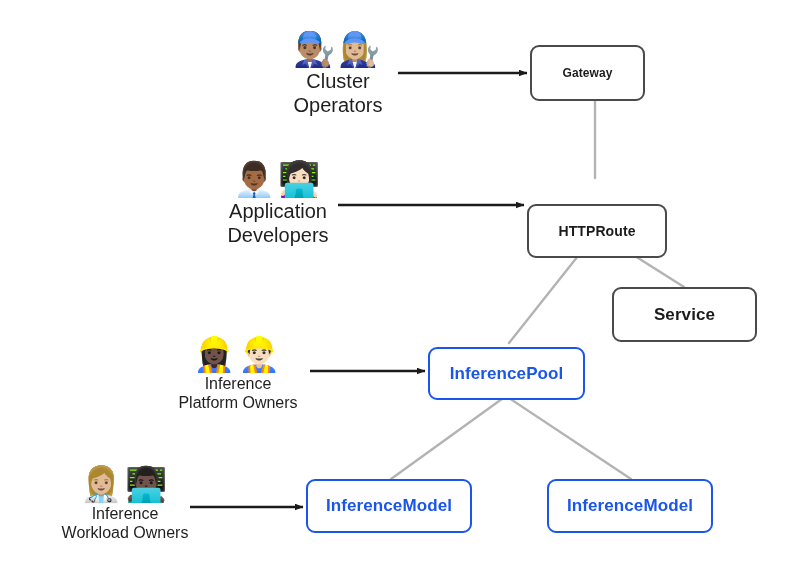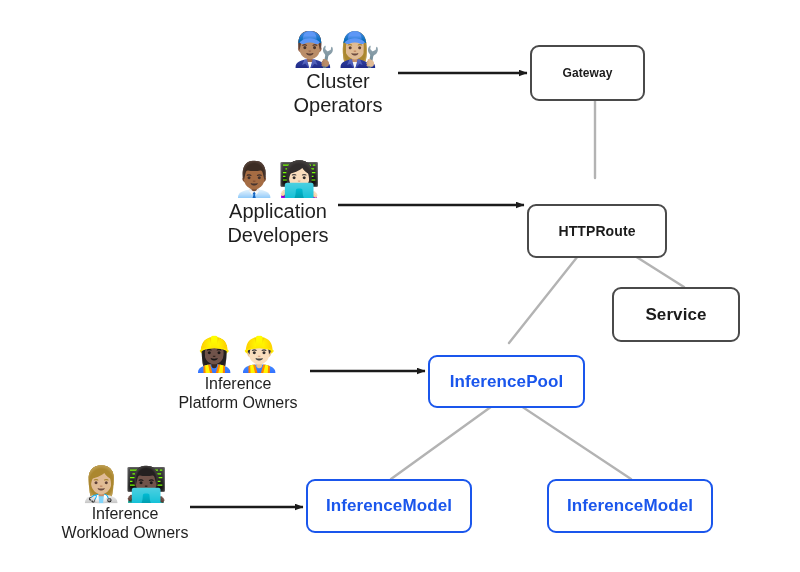--- a/index.html
+++ b/index.html
@@ -89,24 +89,24 @@
       </g>
   </svg>
 
   <div id="nodes-layer">
       <div class="node dark" style="left: 530px; top: 45px; width: 115px; height: 56px; font-size: 12px;">
         <span>Gateway</span>
       </div>
       <div class="node dark" style="left: 527px; top: 178px; width: 140px; height: 54px; font-size: 14px; margin-top: 26px;">
         <span>HTTPRoute</span>
       </div>
-      <div class="node dark" style="left: 612px; top: 287px; width: 128px; height: 55px; font-size: 17px;">
+      <div class="node dark" style="left: 612px; top: 287px; width: 145px; height: 55px; font-size: 17px;">
         <span>Service</span>
       </div>
-      <div class="node blue" style="left: 428px; top: 355px; width: 157px; height: 53px; font-size: 17px;">
+      <div class="node blue" style="left: 428px; top: 347px; width: 157px; height: 53px; font-size: 17px;">
         <span>InferencePool</span>
       </div>
       <div class="node blue" style="left: 306px; top: 479px; width: 166px; height: 54px; font-size: 17px;">
         <span>InferenceModel</span>
       </div>
       <div class="node blue" style="left: 547px; top: 479px; width: 166px; height: 54px; font-size: 17px;">
         <span>InferenceModel</span>
       </div>
     </div>
   <div id="actors-layer">

